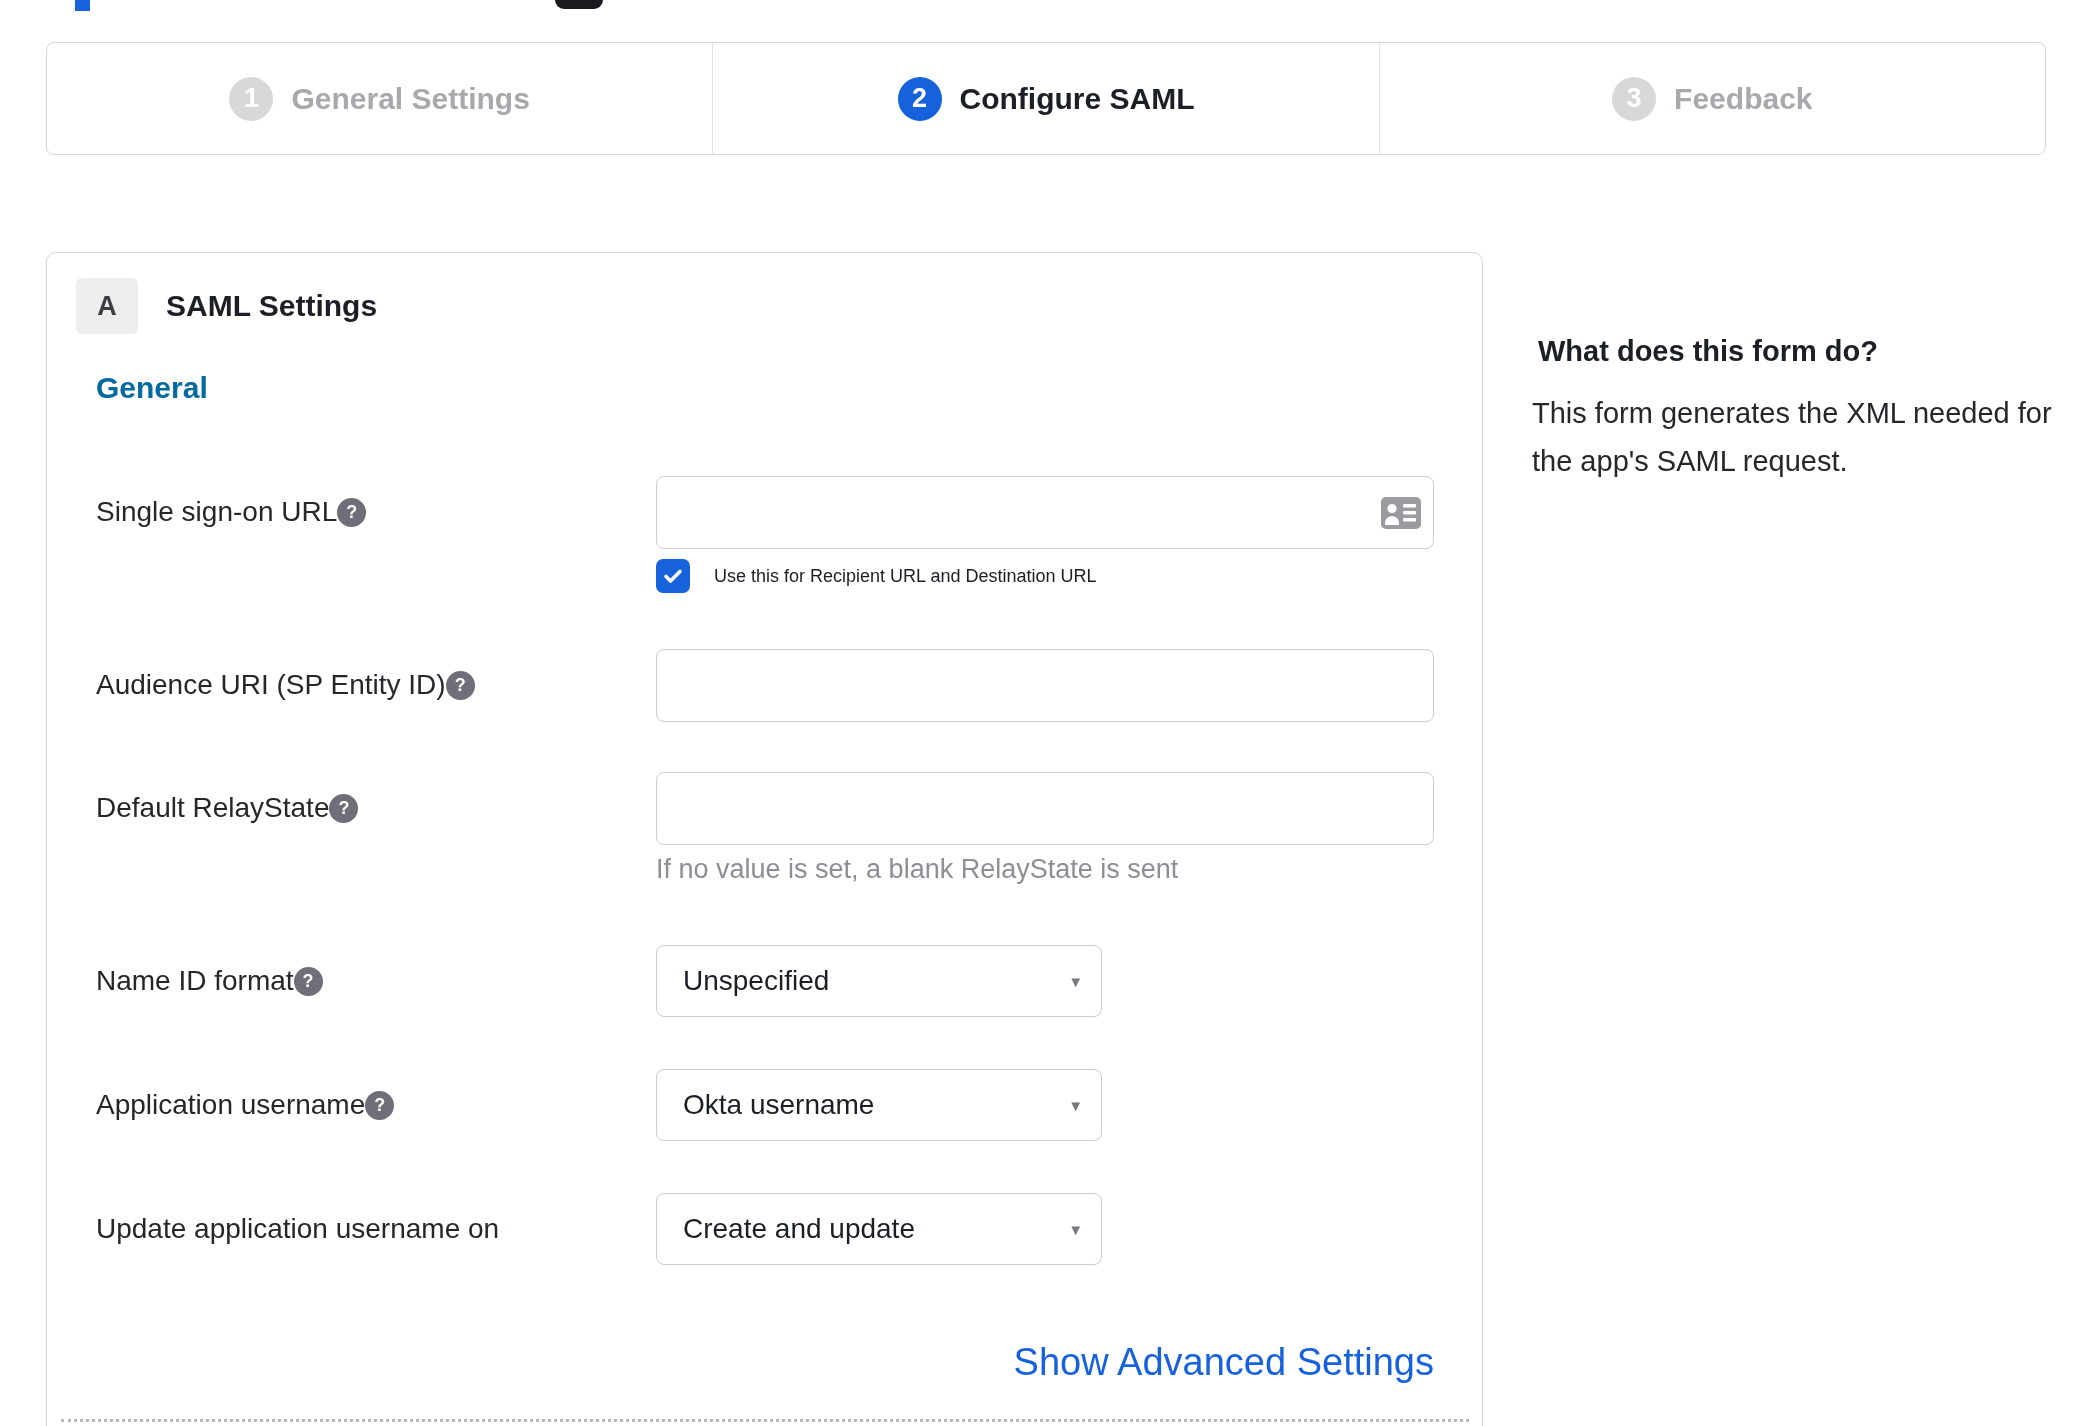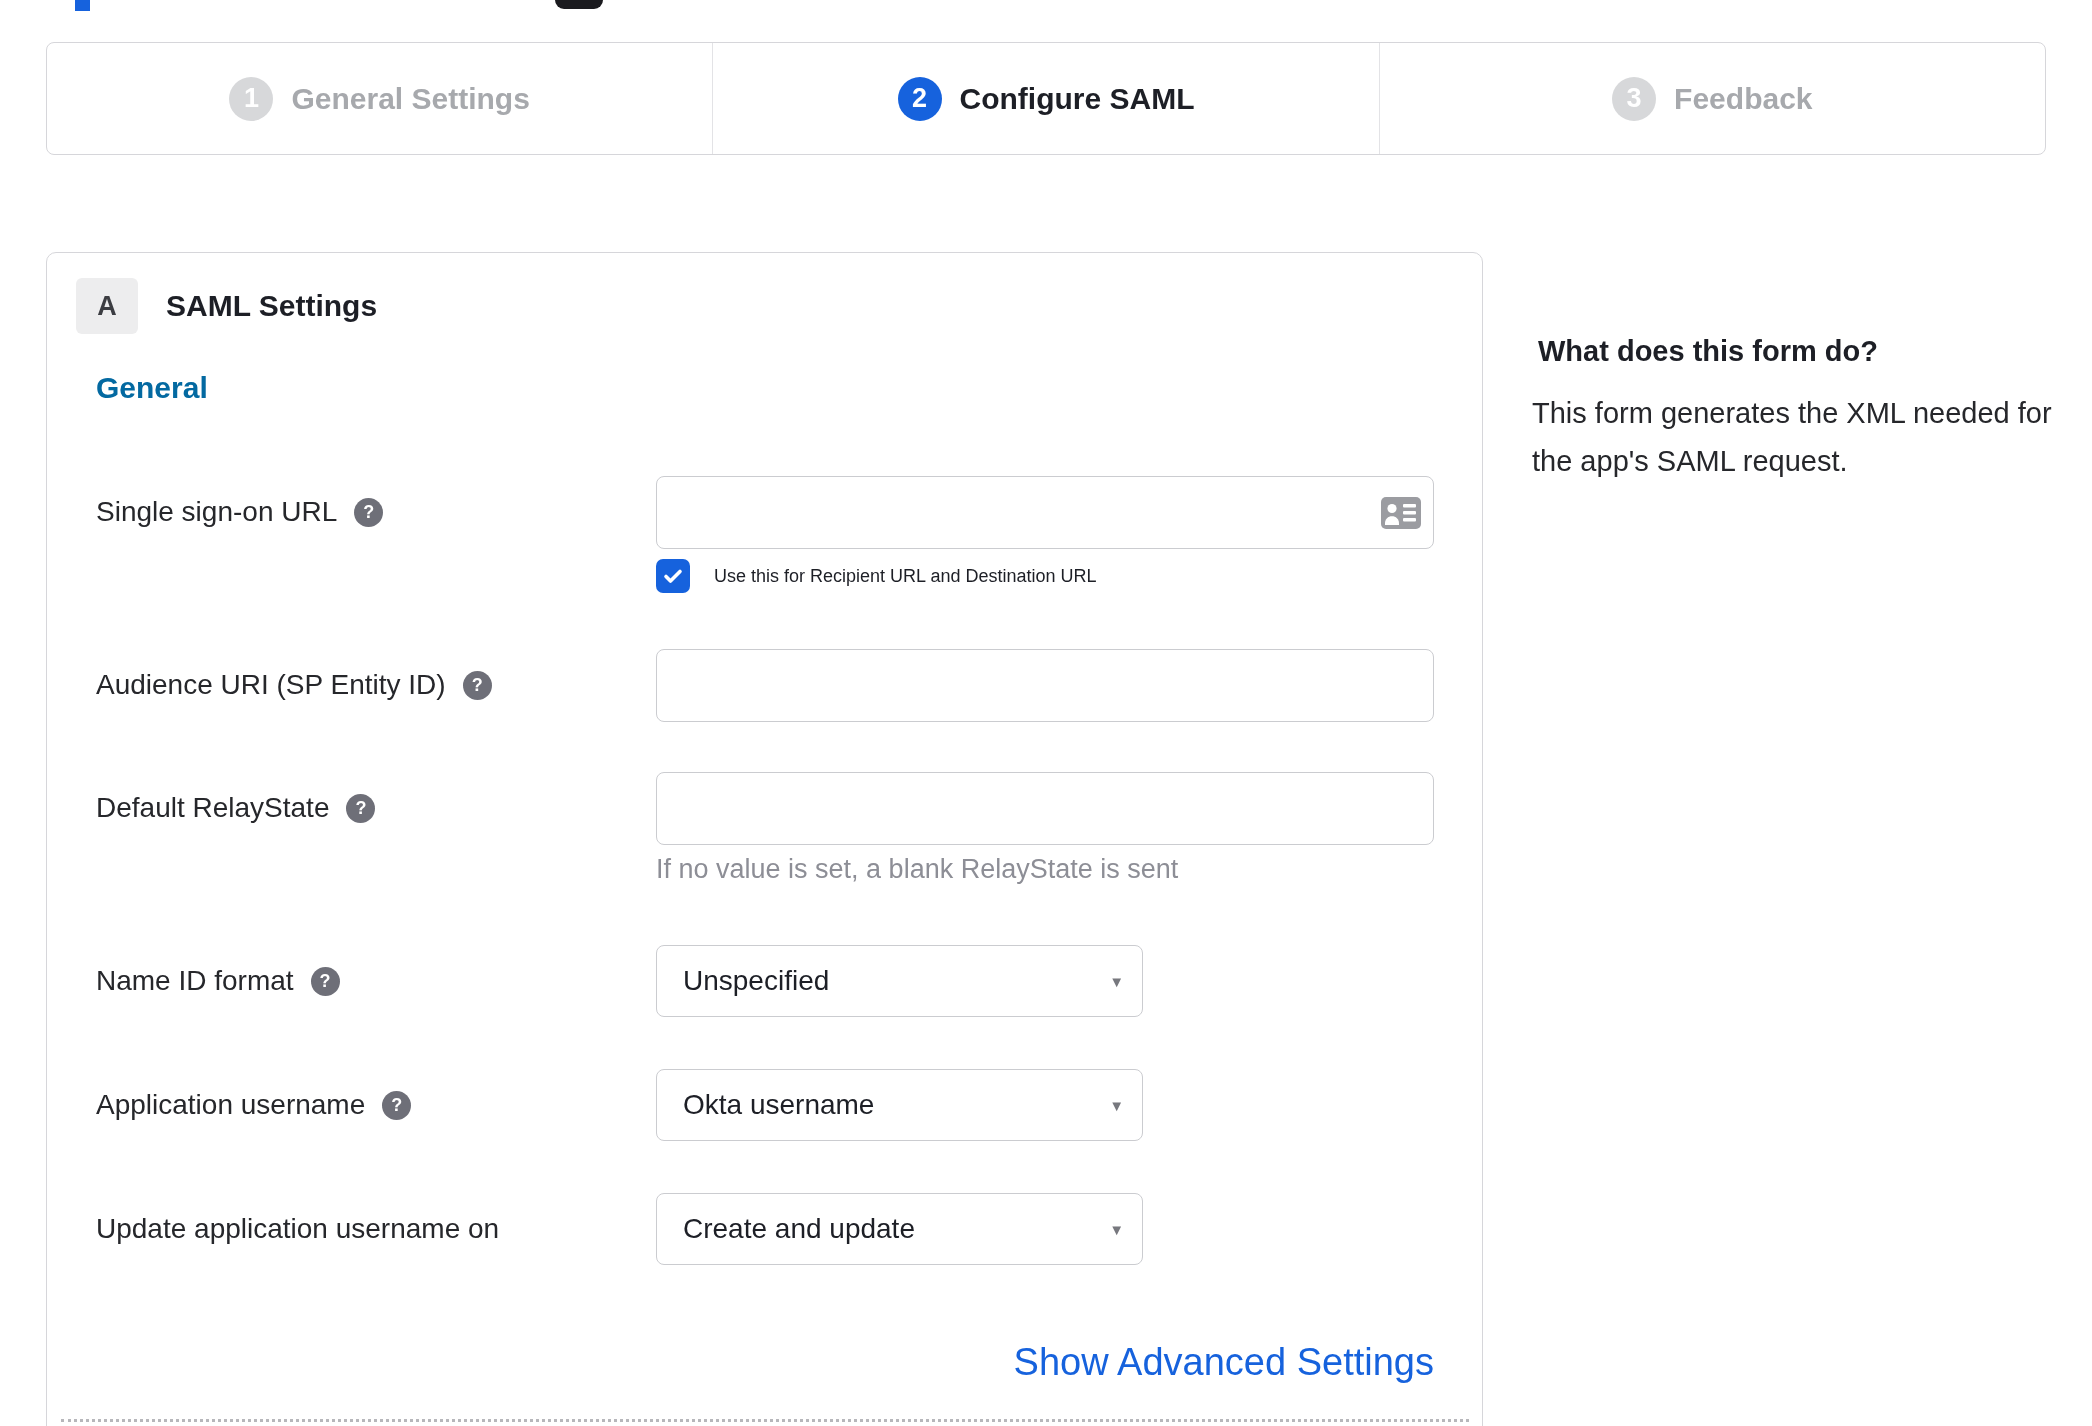--- a/index.html
+++ b/index.html
@@ -26,40 +26,40 @@
   .panel { position:absolute; left:46px; top:252px; width:1437px; height:1400px;
            background:#fff; border:1px solid #d6d6da; border-radius:10px; }
   .panel-head { position:absolute; left:29px; top:25px; display:flex; align-items:center; gap:28px; }
   .badge { width:62px; height:56px; background:#ededee; border-radius:6px; display:flex; align-items:center;
            justify-content:center; font-size:27px; font-weight:bold; color:#3c3d42; }
   .section-title { font-size:30px; font-weight:bold; color:#1d1f26; }
   .group-heading { position:absolute; left:49px; top:118px; font-size:30px; font-weight:bold; color:#0369a1; }
 
   
   .row { position:absolute; left:49px; right:0; }
-  .row-label { position:absolute; left:0; top:0; height:72px; width:540px; display:flex; align-items:center; gap:17px; }
+  .row-label { position:absolute; left:0; top:0; height:72px; width:540px; display:flex; align-items:center; }
   .row-label .lbl { font-size:28px; color:#26272b; }
   .help { width:29px; height:29px; border-radius:50%; background:#6e6f78; color:#fff; font-size:18px; font-weight:bold;
           display:flex; align-items:center; justify-content:center; cursor:pointer; flex:0 0 auto; }
   .control { position:absolute; left:560px; top:0; }
 
   .text-input { width:778px; height:73px; border:1px solid #cbccd0; border-radius:8px; background:#fff;
                 font-family:"Liberation Sans", sans-serif; font-size:28px; color:#1d1f26; padding:0 62px 0 20px; outline:none; }
   .input-wrap { position:relative; width:778px; }
   .card-icon { position:absolute; right:13px; top:21px; width:40px; height:32px; cursor:pointer; }
 
   .checkbox-row { position:absolute; left:560px; top:83px; display:flex; align-items:center; gap:24px; }
   .checkbox { width:34px; height:34px; border-radius:7px; background:#1662dd; display:flex; align-items:center;
               justify-content:center; cursor:pointer; flex:0 0 auto; }
   .checkbox svg { width:24px; height:24px; }
   .checkbox-label { font-size:18px; color:#1d1f26; }
 
   .hint { position:absolute; left:560px; top:82px; font-size:27px; color:#8d8e96; }
 
-  .select { position:relative; width:487px; height:72px; border:1px solid #cbccd0; border-radius:8px; background:#fff;
+  .select { position:relative; width:446px; height:72px; border:1px solid #cbccd0; border-radius:8px; background:#fff;
             display:flex; align-items:center; padding:0 50px 0 26px; cursor:pointer; }
   .select .sel-value { font-size:28px; color:#1d1f26; }
   .select .caret { position:absolute; right:18px; top:50%; transform:translateY(-50%); font-size:15px; color:#77787e; }
 
   .advanced { position:absolute; left:609px; top:1088px; width:778px; text-align:right; }
   .advanced a { font-size:38px; color:#1662dd; font-weight:500; text-decoration:none; cursor:pointer; }
 
   .dotted-divider { position:absolute; left:14px; right:13px; top:1166px; border-top:3px dotted #b7b7bb; }
 
   

